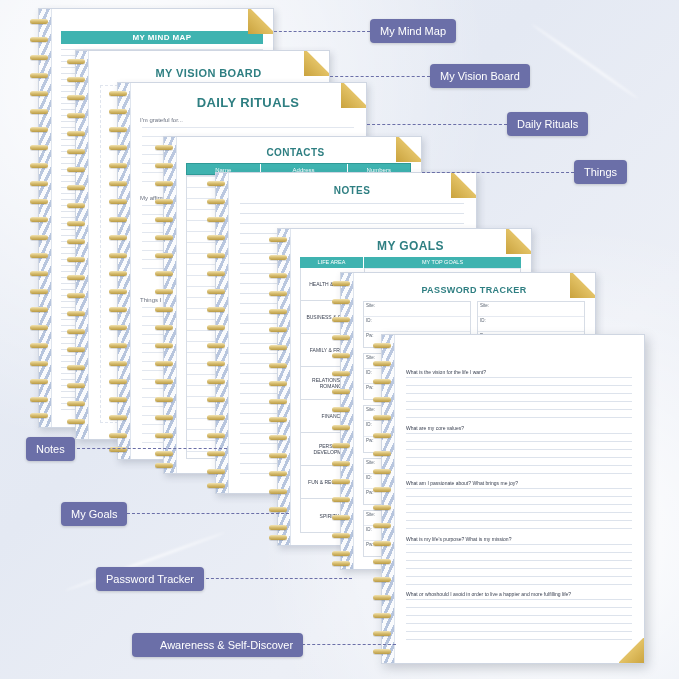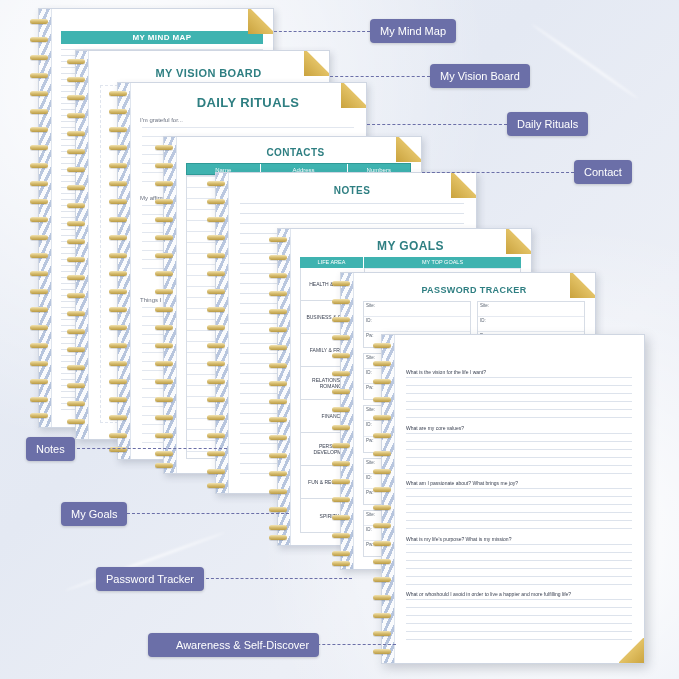--- a/index.html
+++ b/index.html
@@ -463,27 +463,27 @@
   <div class="leader" style="left:274px; top:31px; width:96px;"></div>
   <div class="callout" style="left:370px; top:19px;">My Mind Map</div>
 
   <div class="leader" style="left:330px; top:76px; width:100px;"></div>
   <div class="callout" style="left:430px; top:64px;">My Vision Board</div>
 
   <div class="leader" style="left:367px; top:124px; width:140px;"></div>
   <div class="callout" style="left:507px; top:112px;">Daily Rituals</div>
 
   <div class="leader" style="left:422px; top:172px; width:152px;"></div>
-  <div class="callout" style="left:574px; top:160px;">Contact</div>
+  <div class="callout" style="left:574px; top:160px;">Things</div>
 
   <div class="leader" style="left:77px; top:448px; width:150px;"></div>
   <div class="callout" style="left:26px; top:437px;">Notes</div>
 
   <div class="leader" style="left:127px; top:513px; width:162px;"></div>
   <div class="callout" style="left:61px; top:502px;">My Goals</div>
 
   <div class="leader" style="left:206px; top:578px; width:146px;"></div>
   <div class="callout" style="left:96px; top:567px;">Password Tracker</div>
 
   <div class="leader" style="left:292px; top:644px; width:104px;"></div>
-  <div class="callout" style="left:148px; top:633px;padding-left:28px;">Awareness &amp; Self-Discover</div>
+  <div class="callout" style="left:132px; top:633px;padding-left:28px;">Awareness &amp; Self-Discover</div>
 
 </div>
 
 </body></html>

